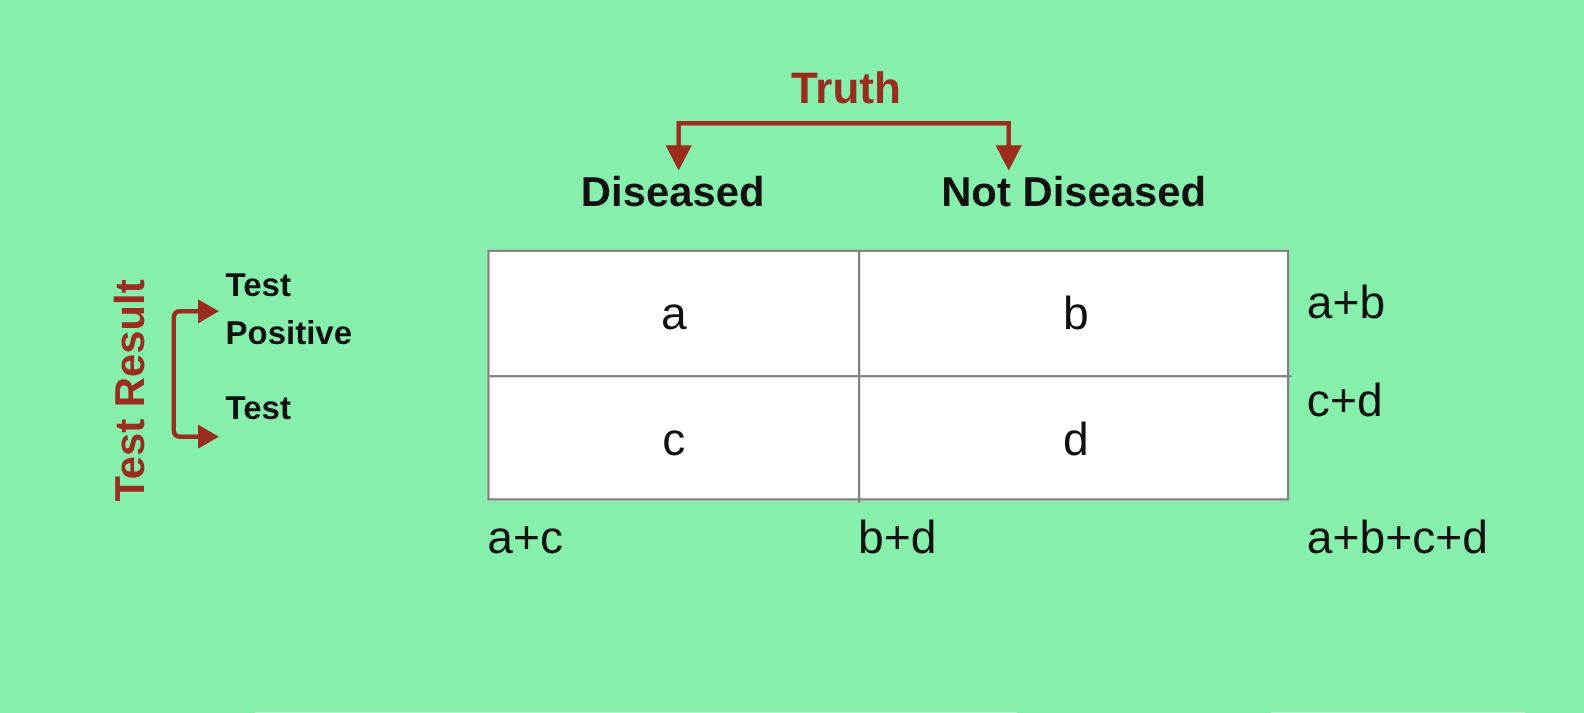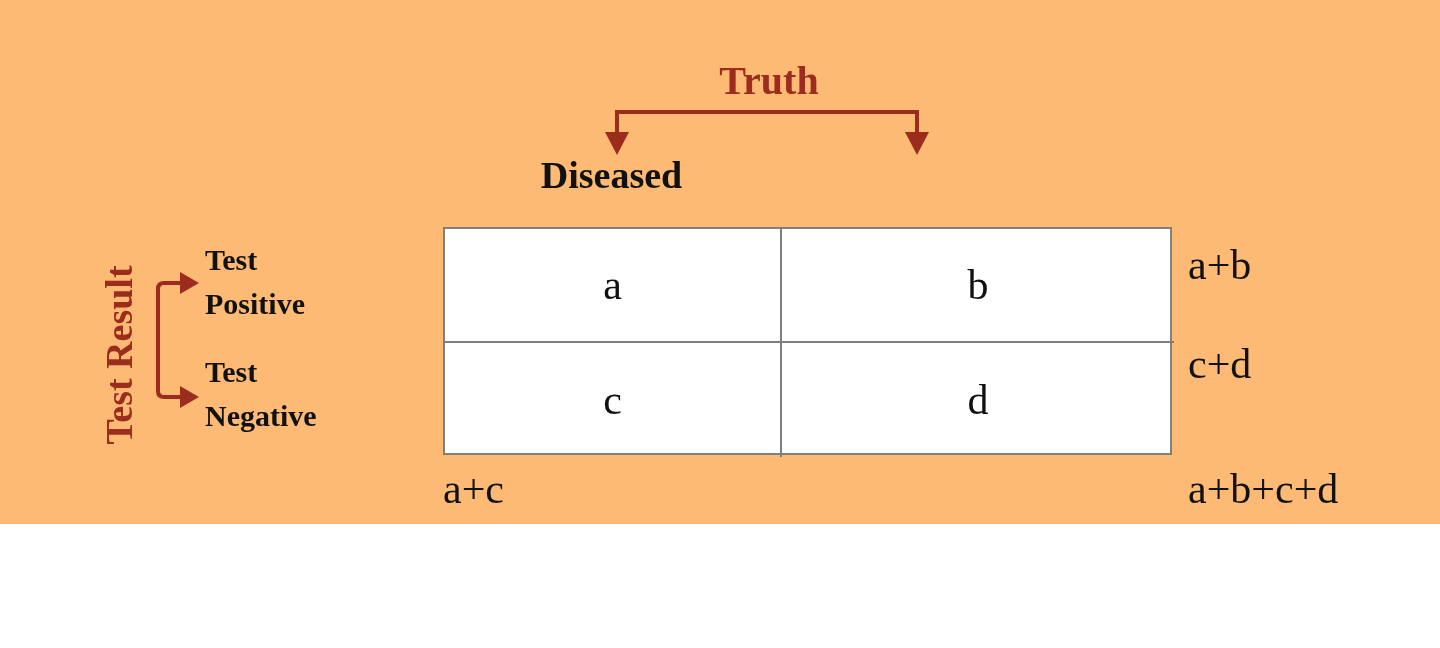--- a/index.html
+++ b/index.html
@@ -3,24 +3,24 @@
 <meta charset="utf-8">
 <style>
   html, body {
     margin: 0;
     padding: 0;
     background: #ffffff;
   }
   .stage {
     position: relative;
     width: 1440px;
-    height: 524px;
-    background: #fdba74;
+    height: 648px;
+    background: #86efac;
     overflow: hidden;
-    font-family: Liberation Serif, serif;
+    font-family: Liberation Sans, sans-serif;
     color: #111111;
   }
   .abs { position: absolute; }
 
   
   .truth-label {
     left: 617px; top: 57px; width: 304px;
     text-align: center;
     font-size: 40px; font-weight: bold; line-height: 48px;
     color: #9b2c1e;
@@ -73,21 +73,21 @@
   }
   .matrix .cell.br { border-right: 2px solid #7f7f7f; }
   .matrix .cell.bb { border-bottom: 2px solid #7f7f7f; }
 
   
   .total {
     font-size: 42px; line-height: 46px;
     white-space: nowrap;
   }
   .row-total { left: 1188px; text-align: left; }
-  .row-total-1 { top: 242px; }
+  .row-total-1 { top: 252px; }
   .row-total-2 { top: 341px; }
   .col-total { top: 466px; }
   .col-total-1 { left: 443px; width: 337px; }
   .col-total-2 { left: 780px; width: 392px; }
   .grand-total { left: 1188px; top: 466px; text-align: center; }
 
   .stroke-red { stroke: #9b2c1e; stroke-width: 4; fill: none; }
   .fill-red { fill: #9b2c1e; }
 </style>
 </head>
@@ -97,45 +97,46 @@
 
   <div class="abs truth-label">Truth</div>
 
   <svg class="abs truth-bracket" width="336" height="60" viewBox="0 0 336 60" aria-hidden="true">
     <path class="stroke-red" d="M18 36 L18 12 L318 12 L318 36"></path>
     <polygon class="fill-red" points="6,32 30,32 18,55"></polygon>
     <polygon class="fill-red" points="306,32 330,32 318,55"></polygon>
   </svg>
 
   <div class="abs col-header col-header-1">Diseased</div>
+  <div class="abs col-header col-header-2">Not Diseased</div>
 
   <div class="abs test-result-label">Test Result</div>
 
   <svg class="abs row-bracket" width="56" height="136" viewBox="0 0 56 136" aria-hidden="true">
     <path class="stroke-red" d="M34 11 L16 11 Q10 11 10 17 L10 119 Q10 125 16 125 L34 125"></path>
     <polygon class="fill-red" points="32,0 32,22 51,11"></polygon>
     <polygon class="fill-red" points="32,114 32,136 51,125"></polygon>
   </svg>
 
   <div class="abs row-header row-header-1">
     <div>Test</div>
     <div>Positive</div>
   </div>
   <div class="abs row-header row-header-2">
     <div>Test</div>
-    <div>Negative</div>
   </div>
 
   <div class="abs matrix">
     <div class="cell br bb">a</div>
     <div class="cell bb">b</div>
     <div class="cell br">c</div>
     <div class="cell">d</div>
   </div>
 
   <div class="abs total row-total row-total-1">a+b</div>
   <div class="abs total row-total row-total-2">c+d</div>
 
   <div class="abs total col-total col-total-1">a+c</div>
+  <div class="abs total col-total col-total-2">b+d</div>
 
   <div class="abs total grand-total">a+b+c+d</div>
 
 </div>
 
 </body></html>

